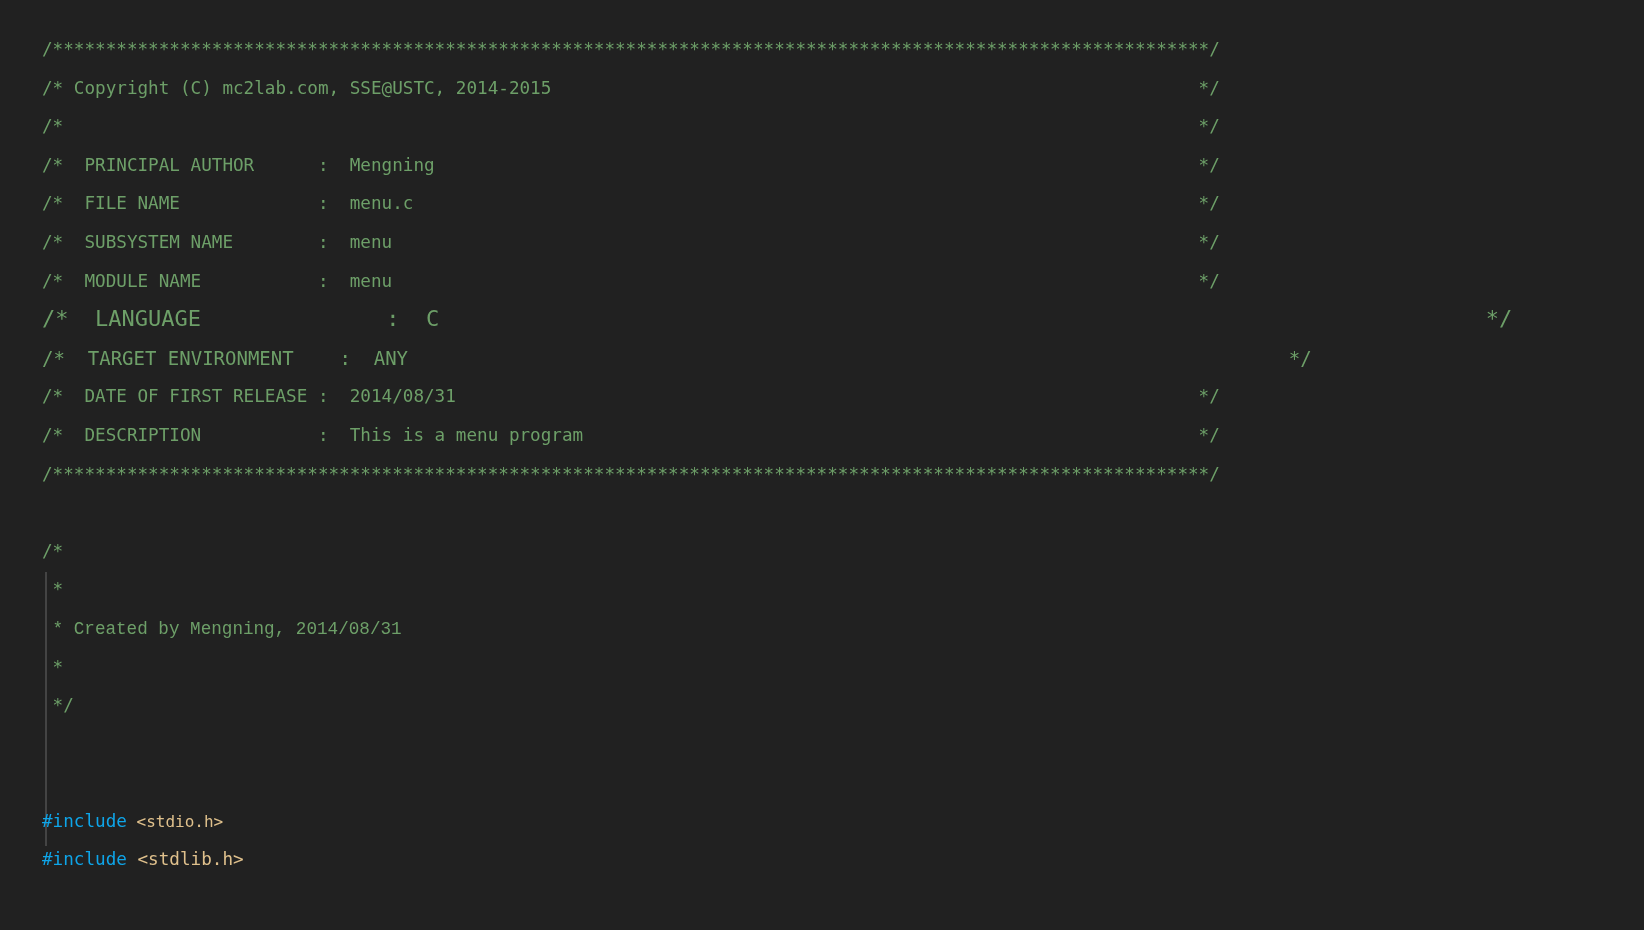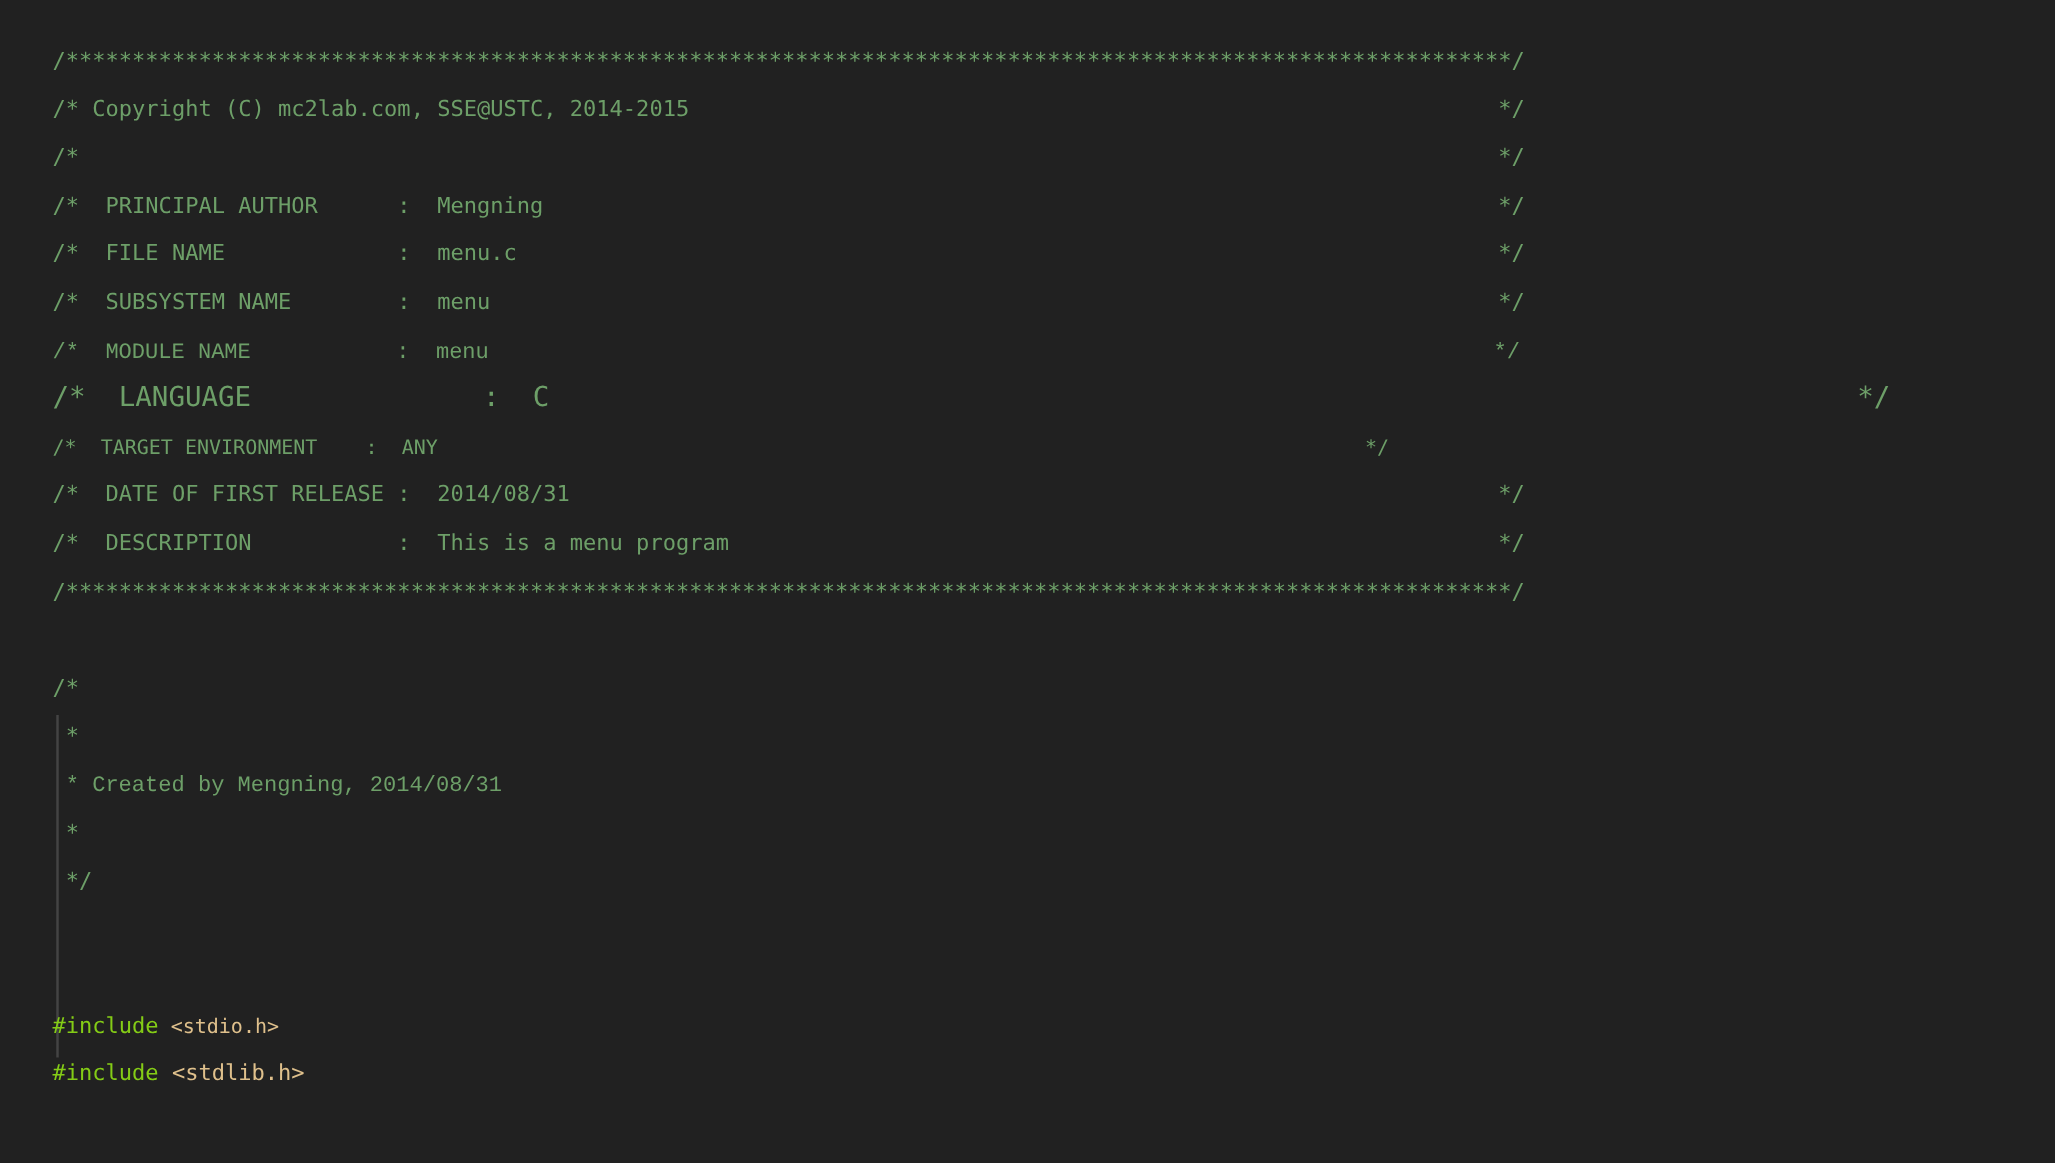--- a/index.html
+++ b/index.html
@@ -40,21 +40,21 @@
     line-height: 38.6px;
     white-space: pre;
     font-size: 21px;
     letter-spacing: 0px;
     padding-left: 42px;
     box-sizing: border-box;
   }
 
   
   .tok-comment  { color: #6d9f68; }
-  .tok-preproc  { color: #84cc16; }
+  .tok-preproc  { color: #0ea5e9; }
   .tok-include  { color: #dfc08c; }
   .tok-blank    { color: transparent; }
 
   
   .code-line span {
     font-family: "DejaVu Sans Mono", "Liberation Mono", monospace;
     font-size: 21px;
   }
 </style>
 </head>
@@ -64,23 +64,23 @@
 
   <div id="indent-guide"></div>
 
   <div id="code-surface">
       <div class="code-line" style="font-size: 17.64px;"><span class="tok-comment" style="font-size: 17.64px;">/*************************************************************************************************************/</span></div>
       <div class="code-line" style="font-size: 17.64px;"><span class="tok-comment" style="font-size: 17.64px;">/* Copyright (C) mc2lab.com, SSE@USTC, 2014-2015                                                             */</span></div>
       <div class="code-line" style="font-size: 17.64px;"><span class="tok-comment" style="font-size: 17.64px;">/*                                                                                                           */</span></div>
       <div class="code-line" style="font-size: 17.64px;"><span class="tok-comment" style="font-size: 17.64px;">/*  PRINCIPAL AUTHOR      :  Mengning                                                                        */</span></div>
       <div class="code-line" style="font-size: 17.64px;"><span class="tok-comment" style="font-size: 17.64px;">/*  FILE NAME             :  menu.c                                                                          */</span></div>
       <div class="code-line" style="font-size: 17.64px;"><span class="tok-comment" style="font-size: 17.64px;">/*  SUBSYSTEM NAME        :  menu                                                                            */</span></div>
-      <div class="code-line" style="font-size: 17.64px;"><span class="tok-comment" style="font-size: 17.64px; font-family: Liberation Mono, monospace;">/*  MODULE NAME           :  menu                                                                            */</span></div>
+      <div class="code-line" style="font-size: 17.64px;"><span class="tok-comment" style="font-size: 17.64px;">/*  MODULE NAME           :  menu                                                                            */</span></div>
       <div class="code-line" style="font-size: 17.64px;"><span class="tok-comment" style="font-size: 22px;">/*  LANGUAGE              :  C                                                                               */</span></div>
-      <div class="code-line" style="font-size: 17.64px;"><span class="tok-comment" style="font-size: 16px;">/*  TARGET ENVIRONMENT    :  ANY                                                                             */</span></div>
+      <div class="code-line" style="font-size: 17.64px;"><span class="tok-comment" style="font-size: 19px;">/*  TARGET ENVIRONMENT    :  ANY                                                                             */</span></div>
       <div class="code-line" style="font-size: 17.64px;"><span class="tok-comment" style="font-size: 17.64px;">/*  DATE OF FIRST RELEASE :  2014/08/31                                                                      */</span></div>
       <div class="code-line" style="font-size: 17.64px;"><span class="tok-comment" style="font-size: 17.64px;">/*  DESCRIPTION           :  This is a menu program                                                          */</span></div>
       <div class="code-line" style="font-size: 17.64px;"><span class="tok-comment" style="font-size: 17.64px;">/*************************************************************************************************************/</span></div>
       <div class="code-line" style="font-size: 17.64px;"><span class="tok-blank" style="font-size: 17.64px;"> </span></div>
       <div class="code-line" style="font-size: 17.64px;"><span class="tok-comment" style="font-size: 17.64px;">/*</span></div>
       <div class="code-line" style="font-size: 17.64px;"><span class="tok-comment" style="font-size: 17.64px;"> *</span></div>
       <div class="code-line" style="font-size: 17.64px;"><span class="tok-comment" style="font-size: 17.64px; font-family: Liberation Mono, monospace;"> * Created by Mengning, 2014/08/31</span></div>
       <div class="code-line" style="font-size: 17.64px;"><span class="tok-comment" style="font-size: 17.64px;"> *</span></div>
       <div class="code-line" style="font-size: 17.64px;"><span class="tok-comment" style="font-size: 17.64px;"> */</span></div>
       <div class="code-line" style="font-size: 17.64px;"><span class="tok-blank" style="font-size: 17.64px;"> </span></div>

